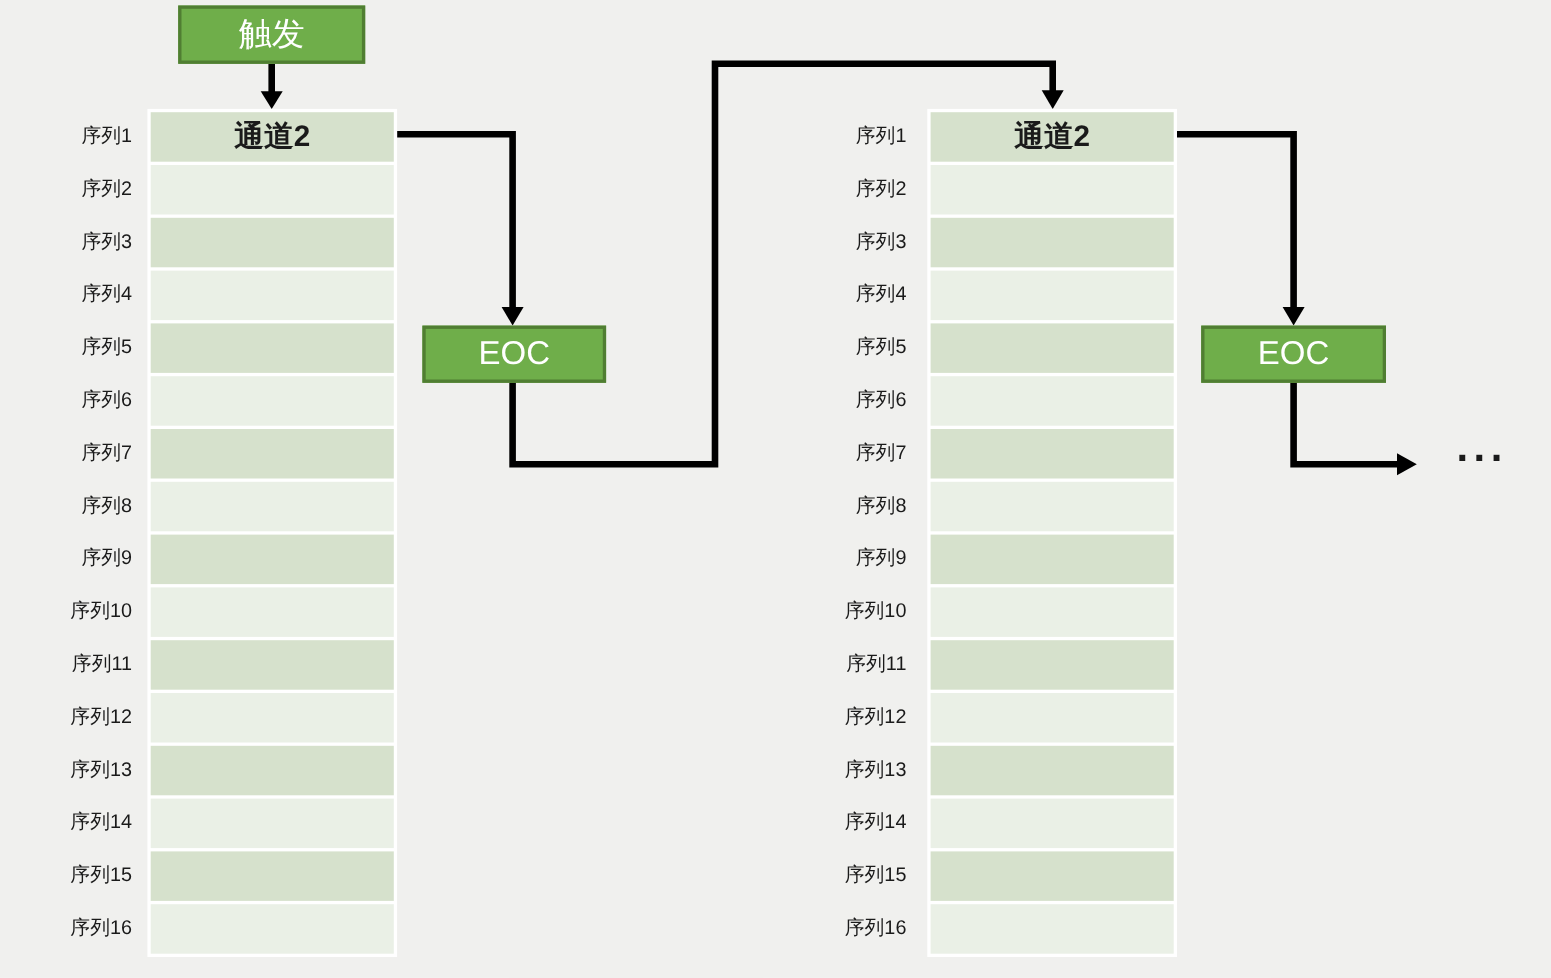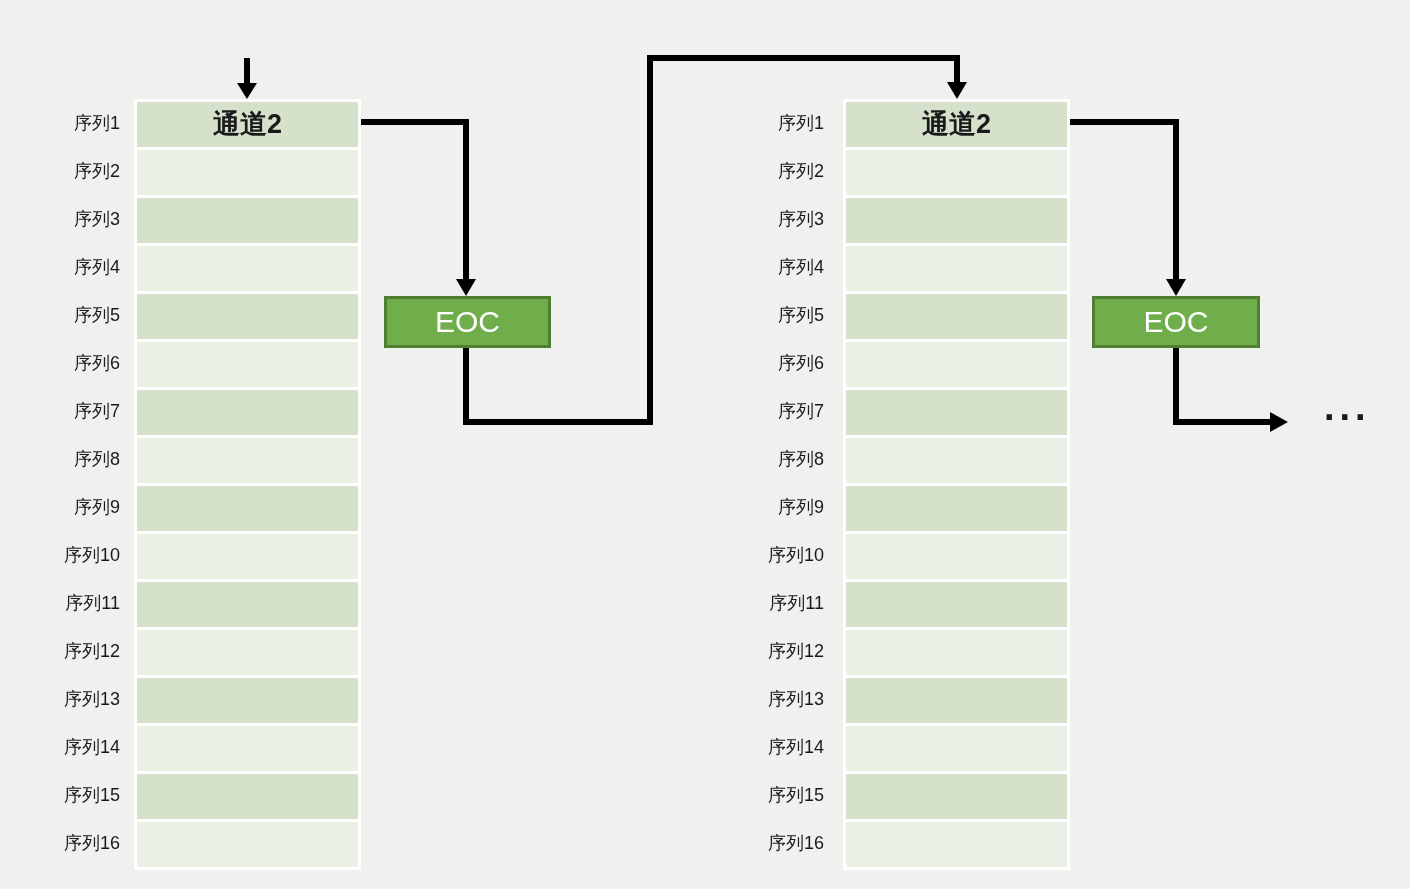--- a/index.html
+++ b/index.html
@@ -102,20 +102,23 @@
     <path class="arrow-line" d="M466,347 V422 H650 V58 H957 V83"></path>
     <polygon class="arrow-head" points="947,82 967,82 957,99"></polygon>
 
     <path class="arrow-line" d="M1070,122 H1176 V280"></path>
     <polygon class="arrow-head" points="1166,279 1186,279 1176,296"></polygon>
 
     <path class="arrow-line" d="M1176,347 V422 H1271"></path>
     <polygon class="arrow-head" points="1270,412 1270,432 1288,422"></polygon>
   </svg>
 
+  <div class="flow-box" id="trigger-box">
+    <span>触发</span>
+  </div>
 
   <div class="labels-col" id="labels-left">
       <div class="seq-label">序列1</div>
       <div class="seq-label">序列2</div>
       <div class="seq-label">序列3</div>
       <div class="seq-label">序列4</div>
       <div class="seq-label">序列5</div>
       <div class="seq-label">序列6</div>
       <div class="seq-label">序列7</div>
       <div class="seq-label">序列8</div>

